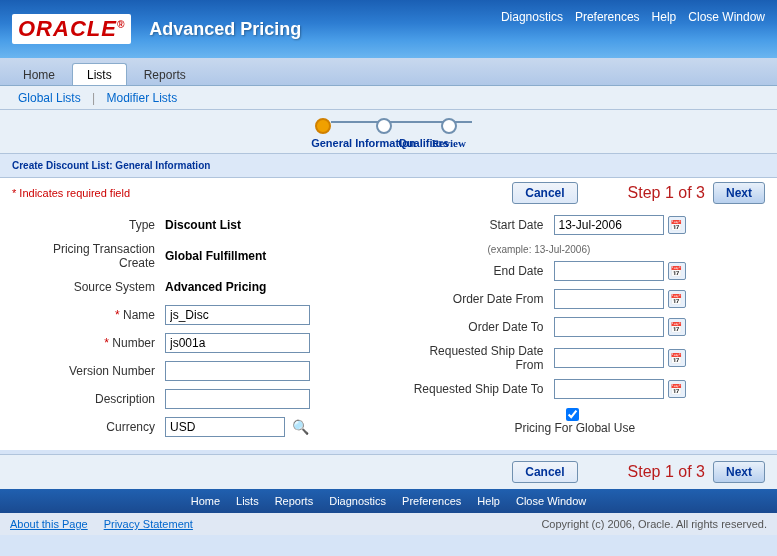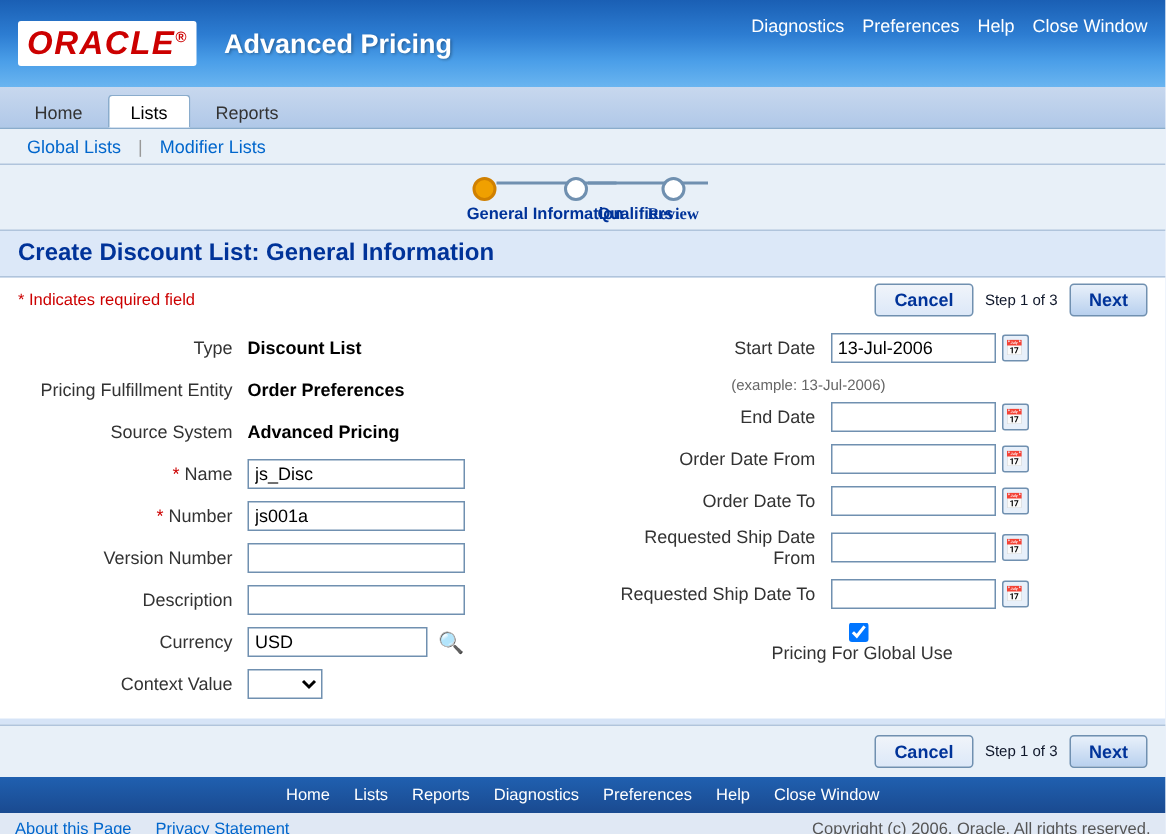--- a/index.html
+++ b/index.html
@@ -153,33 +153,34 @@
 
     
     .main-content {
       background: white;
       margin: 0;
       padding: 0;
     }
     .section-title {
       background: #dce8f8;
       padding: 6px 12px;
-      font-size: 16px;
+      font-size: 10px;
       font-weight: bold;
       color: #003399;
       border-bottom: 1px solid #b0c4dc;
     }
     .required-note {
       color: #cc0000;
       font-size: 11px;
       padding: 4px 12px;
     }
     .step-text {
-      font-size: 10px;
-      color: #0f172a;
+      font-size: 16px;
+      color: #b91c1c;
+      margin-left: 42px;
     }
     .btn {
       padding: 3px 12px;
       font-size: 12px;
       border: 1px solid #7090b0;
       background: linear-gradient(180deg, #f0f4fa 0%, #dce8f8 100%);
       color: #003399;
       cursor: pointer;
       border-radius: 3px;
       font-weight: bold;
@@ -399,22 +400,22 @@
   </div>
 
   <div class="form-area">
 
     <div class="form-left">
       <div class="form-row">
         <span class="form-label">Type</span>
         <span class="form-value">Discount List</span>
       </div>
       <div class="form-row">
-        <span class="form-label">Pricing Fulfillment Entity</span>
-        <span class="form-value">Order Preferences</span>
+        <span class="form-label">Pricing Transaction Create</span>
+        <span class="form-value">Global Fulfillment</span>
       </div>
       <div class="form-row">
         <span class="form-label">Source System</span>
         <span class="form-value">Advanced Pricing</span>
       </div>
       <div class="form-row">
         <span class="form-label required">Name</span>
         <input class="form-input" type="text" value="js_Disc" style="">
       </div>
       <div class="form-row">
@@ -426,26 +427,20 @@
         <input class="form-input" type="text" value="" style="">
       </div>
       <div class="form-row">
         <span class="form-label">Description</span>
         <input class="form-input" type="text" value="" style="">
       </div>
       <div class="form-row">
         <span class="form-label">Currency</span>
         <input class="form-input" type="text" value="USD" style="width: 120px;">
         <span class="search-icon">🔍</span>
-      </div>
-      <div class="form-row">
-        <span class="form-label">Context Value</span>
-        <select class="form-select" style="width:50px;">
-          <option></option>
-        </select>
       </div>
     </div>
 
     <div class="form-right">
       <div class="form-row">
         <span class="form-label">Start Date</span>
         <input class="form-input" type="text" value="13-Jul-2006" style="width: 110px;">
         <span class="cal-icon">📅</span>
       </div>
       <div style="margin-left:75px; margin-bottom:4px;">

